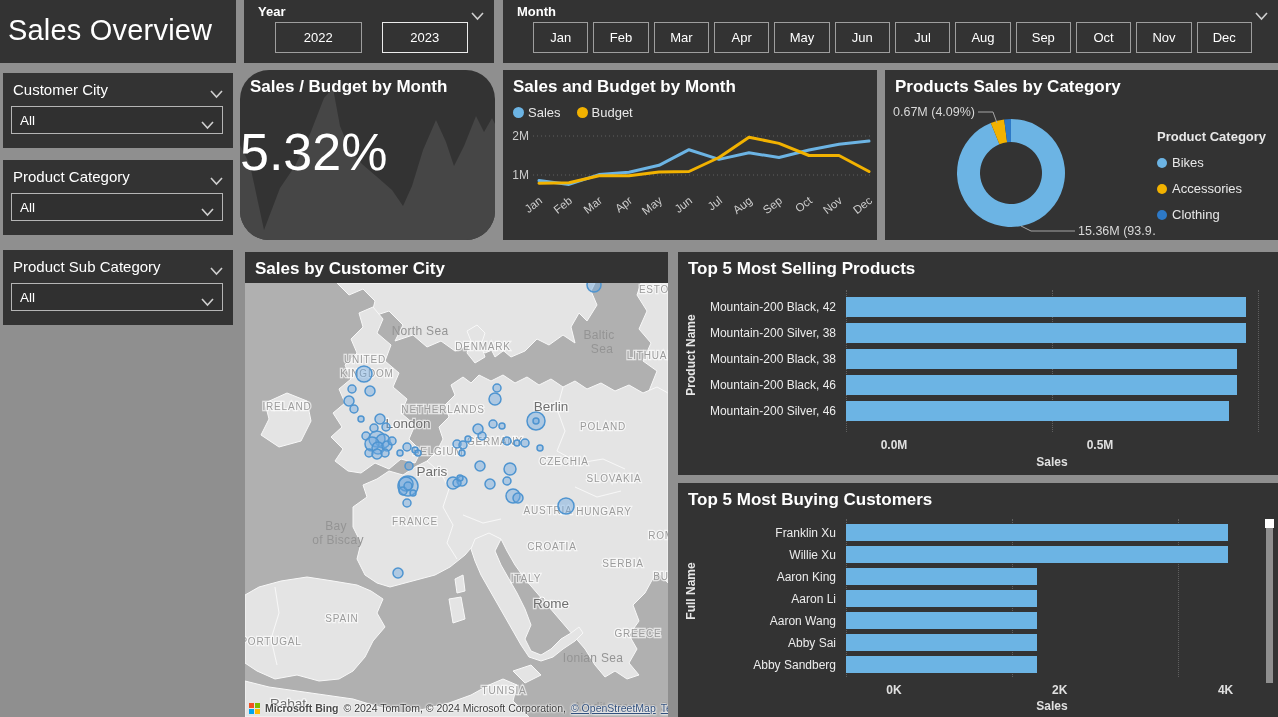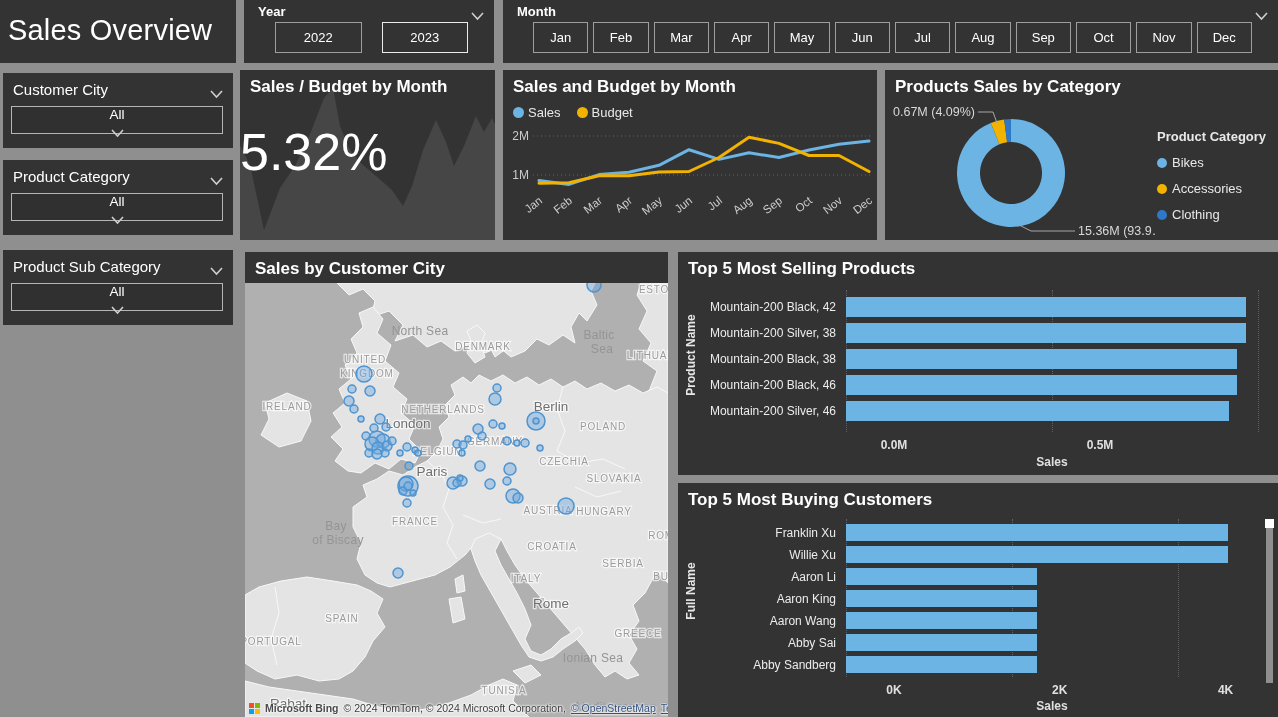--- a/index.html
+++ b/index.html
@@ -21,24 +21,24 @@
       font-size:13px;color:#fff;box-sizing:border-box;cursor:pointer;background:#333;}
   .slicer-btn.selected{border:1px solid #ececec;margin-left:17px;}
   #year-buttons .slicer-btn{max-width:96px;}
   #year-buttons{padding-left:31px;padding-right:26px;gap:3px;}
   
   .filter-card{left:3px;width:230px;height:75px;}
   #card-f1{top:73px;} #card-f2{top:160px;} #card-f3{top:250px;}
   .filter-head{display:flex;align-items:center;justify-content:space-between;padding:8px 10px 0 10px;}
   .filter-head .lbl{font-size:15px;color:#fff;}
   .dropdown{margin:8px 10px 0 8px;height:26px;border:1px solid #b5b5b5;background:#303030;
-      display:flex;align-items:center;justify-content:space-between;padding:0 8px;cursor:pointer;flex-direction:column;}
+      display:flex;align-items:center;justify-content:space-between;padding:0 8px;cursor:pointer;}
   .dropdown .val{font-size:13.5px;color:#fff;}
   
-  #card-kpi{left:240px;top:70px;width:255px;height:170px;}
+  #card-kpi{left:240px;top:70px;width:255px;height:170px;border-radius:29px;}
   .kpi-value{position:absolute;left:0;right:0;top:52px;text-align:left;font-size:52px;color:#fff;}
   .kpi-bg{position:absolute;left:0;top:0;width:100%;height:100%;}
   #card-kpi .card-title{position:relative;z-index:2;}
   .kpi-value{z-index:2;}
   
   #card-line{left:503px;top:70px;width:374px;height:170px;}
   .legend-row{display:flex;gap:16px;padding:8px 0 0 10px;align-items:center;}
   .legend-item{display:flex;align-items:center;gap:4px;font-size:13px;color:#e8e8e8;}
   .dot{width:11px;height:11px;border-radius:50%;display:inline-block;}
   #line-svg{position:absolute;left:0;top:48px;width:374px;height:122px;}
@@ -460,27 +460,27 @@
             <div class="bar" style="width: 92.6%; background: rgb(108, 180, 228);"></div>
           </div>
         </div>
         <div class="bar-row" style="height: 17px;">
           <div class="bar-label">Willie Xu</div>
           <div class="bar-track">
             <div class="bar" style="width: 92.6%; background: rgb(108, 180, 228);"></div>
           </div>
         </div>
         <div class="bar-row" style="height: 17px;">
+          <div class="bar-label">Aaron King</div>
+          <div class="bar-track">
+            <div class="bar" style="width: 46.3%; background: rgb(108, 180, 228);"></div>
+          </div>
+        </div>
+        <div class="bar-row" style="height: 17px;">
           <div class="bar-label">Aaron Li</div>
-          <div class="bar-track">
-            <div class="bar" style="width: 46.3%; background: rgb(108, 180, 228);"></div>
-          </div>
-        </div>
-        <div class="bar-row" style="height: 17px;">
-          <div class="bar-label">Aaron King</div>
           <div class="bar-track">
             <div class="bar" style="width: 46.3%; background: rgb(108, 180, 228);"></div>
           </div>
         </div>
         <div class="bar-row" style="height: 17px;">
           <div class="bar-label">Aaron Wang</div>
           <div class="bar-track">
             <div class="bar" style="width: 46.3%; background: rgb(108, 180, 228);"></div>
           </div>
         </div>

